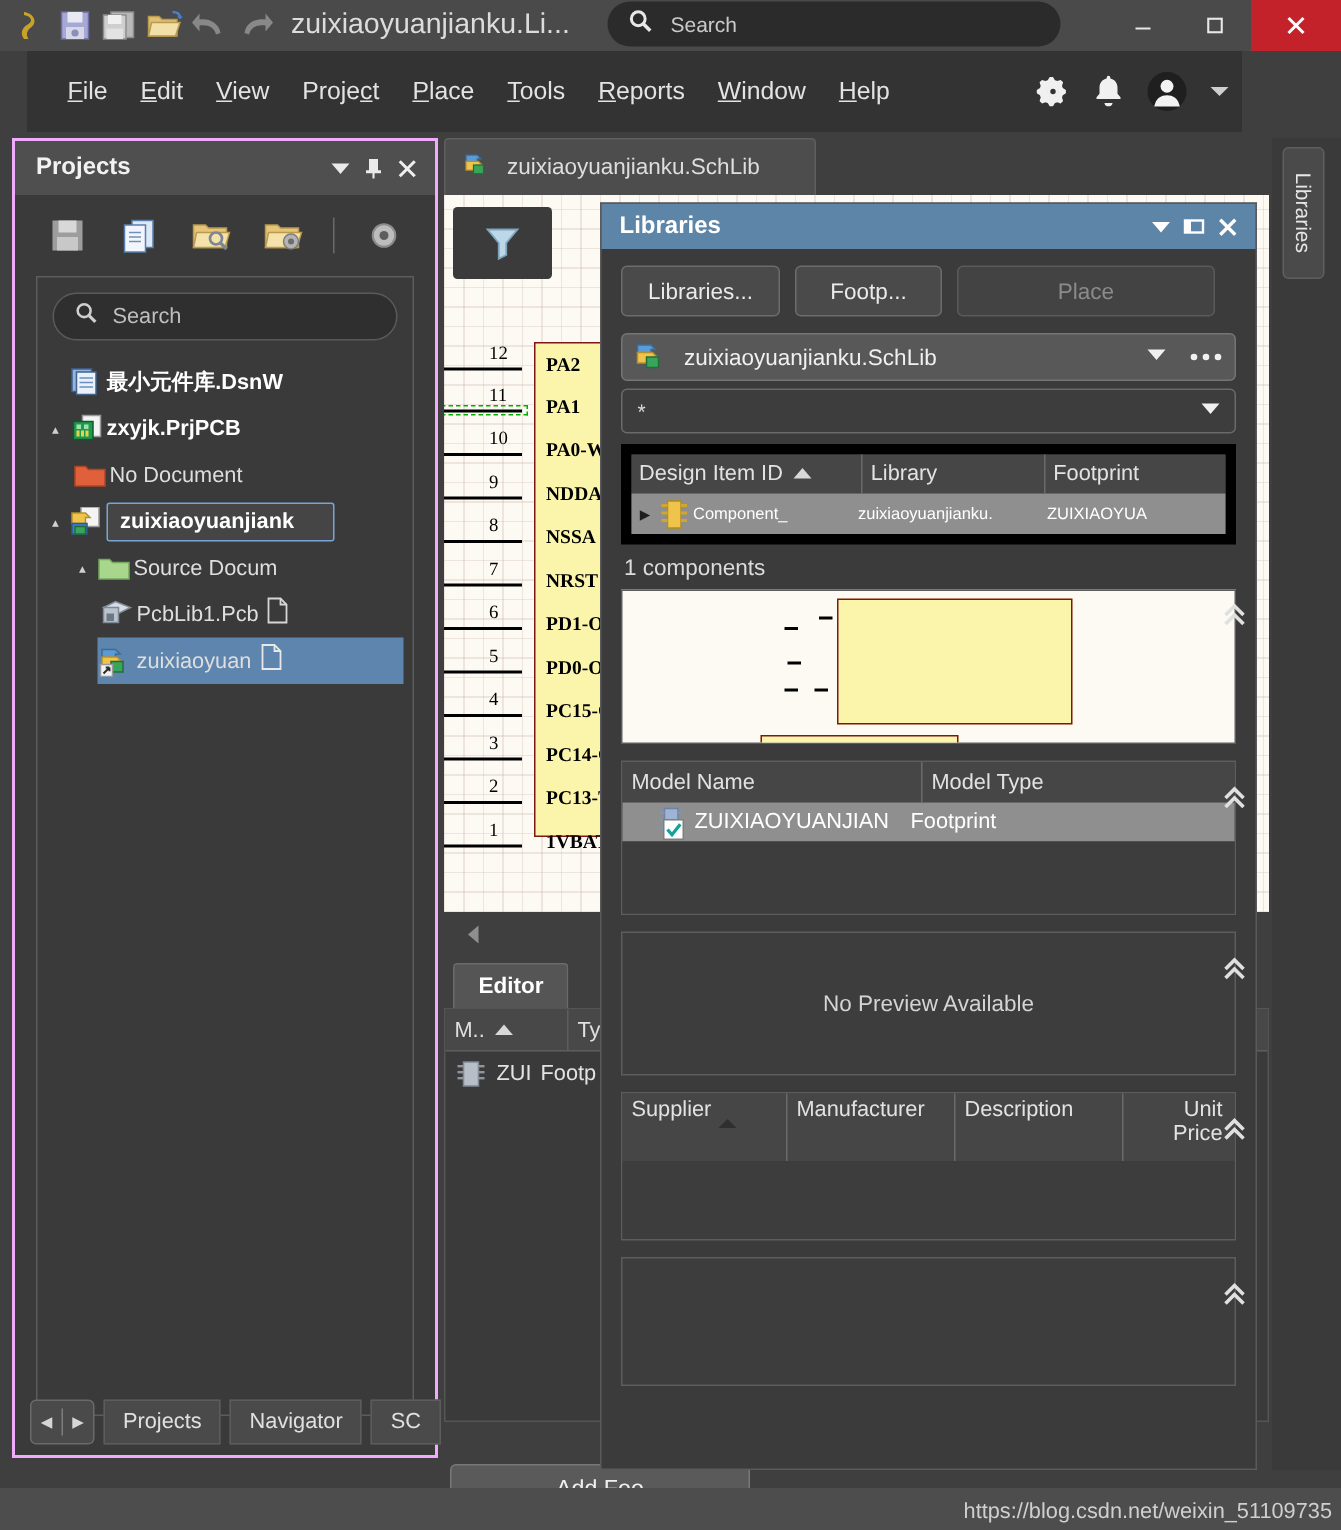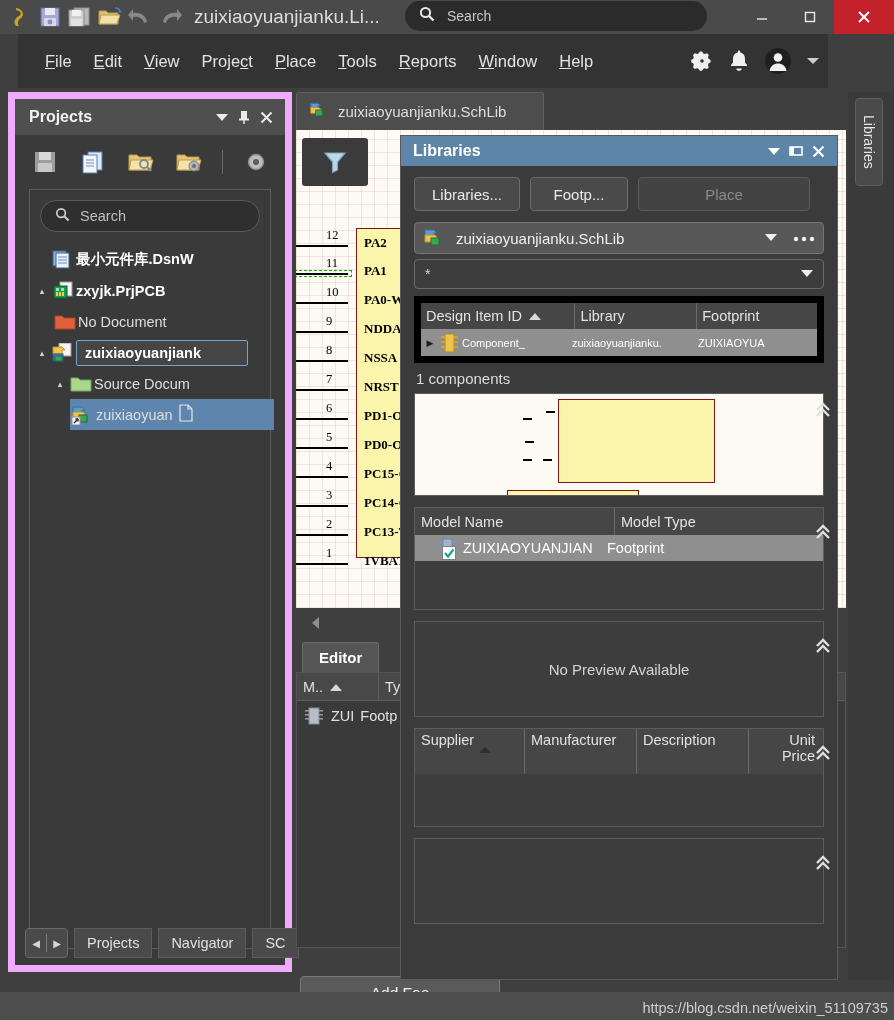--- a/index.html
+++ b/index.html
@@ -39,21 +39,21 @@
   .menu-item {
     color: #e3e3e3; font-size: 16.5px; padding: 4px 11px; white-space: nowrap;
   }
   .menu-item u { text-decoration: underline; }
   .menu-right { position: absolute; right: 8px; top: 0; height: 54px; display: flex; align-items: center; gap: 14px; }
   .menu-right .mi { display:flex; align-items:center; justify-content:center; }
 
   
   .projects-panel {
     position: absolute; left: 8px; top: 92px; width: 284px; height: 880px;
-    background: #3a3a3a; border: 7px solid #f0abfc;
+    background: #3a3a3a; border: 2px solid #f0abfc;
   }
   .pp-header {
     height: 36px; background: #4f4f4f; display: flex; align-items: center;
     padding: 0 8px 0 14px;
   }
   .pp-title { color: #f2f2f2; font-size: 16px; font-weight: bold; flex: 1; }
   .pp-hdr-btn { width: 22px; height: 22px; display:flex; align-items:center; justify-content:center; color:#eaeaea; }
   .pp-toolbar { height: 54px; display: flex; align-items: center; justify-content: center; gap: 18px; }
   .pp-tb-ico { width: 30px; height: 30px; display:flex; align-items:center; justify-content:center; }
   .pp-sep { width: 1px; height: 24px; background: #6a6a6a; }
@@ -435,33 +435,49 @@
         <div class="tnode">
           <span class="twist">▴</span>
           <span class="ticon">
             <svg width="22" height="20" viewBox="0 0 22 20">
                 <rect x="7" y="0" width="12" height="13" fill="#f4f4f4" stroke="#9a9a9a"></rect>
                 <path d="M1 4 h9 l3 3 h-3 v4 H1 Z" fill="#f0c44a" stroke="#b4912e"></path>
                 <rect x="1" y="11" width="10" height="7" fill="#3d7fd0" stroke="#2a5a96"></rect>
                 <rect x="3" y="13" width="7" height="5" fill="#39a55a" stroke="#236d3a"></rect>
               </svg>
           </span>
-          <span class="tlabel bold sel-outline" style="padding:4px 8px;border-radius:2px;display:block;width:172px;">zuixiaoyuanjiank</span>
+          <span class="tlabel bold sel-outline" style="padding:4px 8px;border-radius:2px;display:block;width:152px;">zuixiaoyuanjiank</span>
         </div>
 
         <div class="tnode t-indent1">
           <span class="twist">▴</span>
           <span class="ticon">
             <svg width="22" height="18" viewBox="0 0 22 18">
                 <path d="M1 3 h7 l2 2 h11 v11 H1 Z" fill="#a7d68c" stroke="#74a85c"></path>
               </svg>
           </span>
           <span class="tlabel">Source Docum</span>
         </div>
 
+        <div class="tnode t-indent2">
+          <span class="ticon">
+            <svg width="24" height="20" viewBox="0 0 24 20">
+                <path d="M3 5 L11 1 L21 5 L13 9 Z" fill="#d5dde6" stroke="#7f8a96"></path>
+                <rect x="3" y="5" width="10" height="10" fill="#b9c3cd" stroke="#7f8a96"></rect>
+                <rect x="5" y="9" width="5" height="5" fill="#6e7884"></rect>
+              </svg>
+          </span>
+          <span class="tlabel">PcbLib1.Pcb</span>
+          <span class="doc-ico">
+            <svg width="14" height="18" viewBox="0 0 14 18">
+                <path d="M1 1 h8 l4 4 v12 H1 Z" fill="none" stroke="#d6d6d6" stroke-width="1.2"></path>
+                <path d="M9 1 v4 h4" fill="none" stroke="#d6d6d6" stroke-width="1.2"></path>
+              </svg>
+          </span>
+        </div>
 
         <div class="tnode t-indent2 sel-blue" style="margin-left:40px;padding-left:0;width:204px;">
           <span class="ticon">
             <svg width="24" height="20" viewBox="0 0 24 20">
                 <path d="M2 2 h9 l3 3 h-3 v3 H2 Z" fill="#5b9bd5" stroke="#3a6c9c"></path>
                 <path d="M2 7 h10 l3 3 h-3 v4 H2 Z" fill="#f0c44a" stroke="#b4912e"></path>
                 <rect x="8" y="10" width="8" height="7" fill="#39a55a" stroke="#236d3a"></rect>
                 <rect x="1" y="12" width="8" height="8" fill="#f2f2f2" stroke="#9a9a9a"></rect>
                 <path d="M3 18 L7 14 M7 14 h-2.5 M7 14 v2.5" stroke="#2b2b2b" stroke-width="1.3" fill="none"></path>
               </svg>

